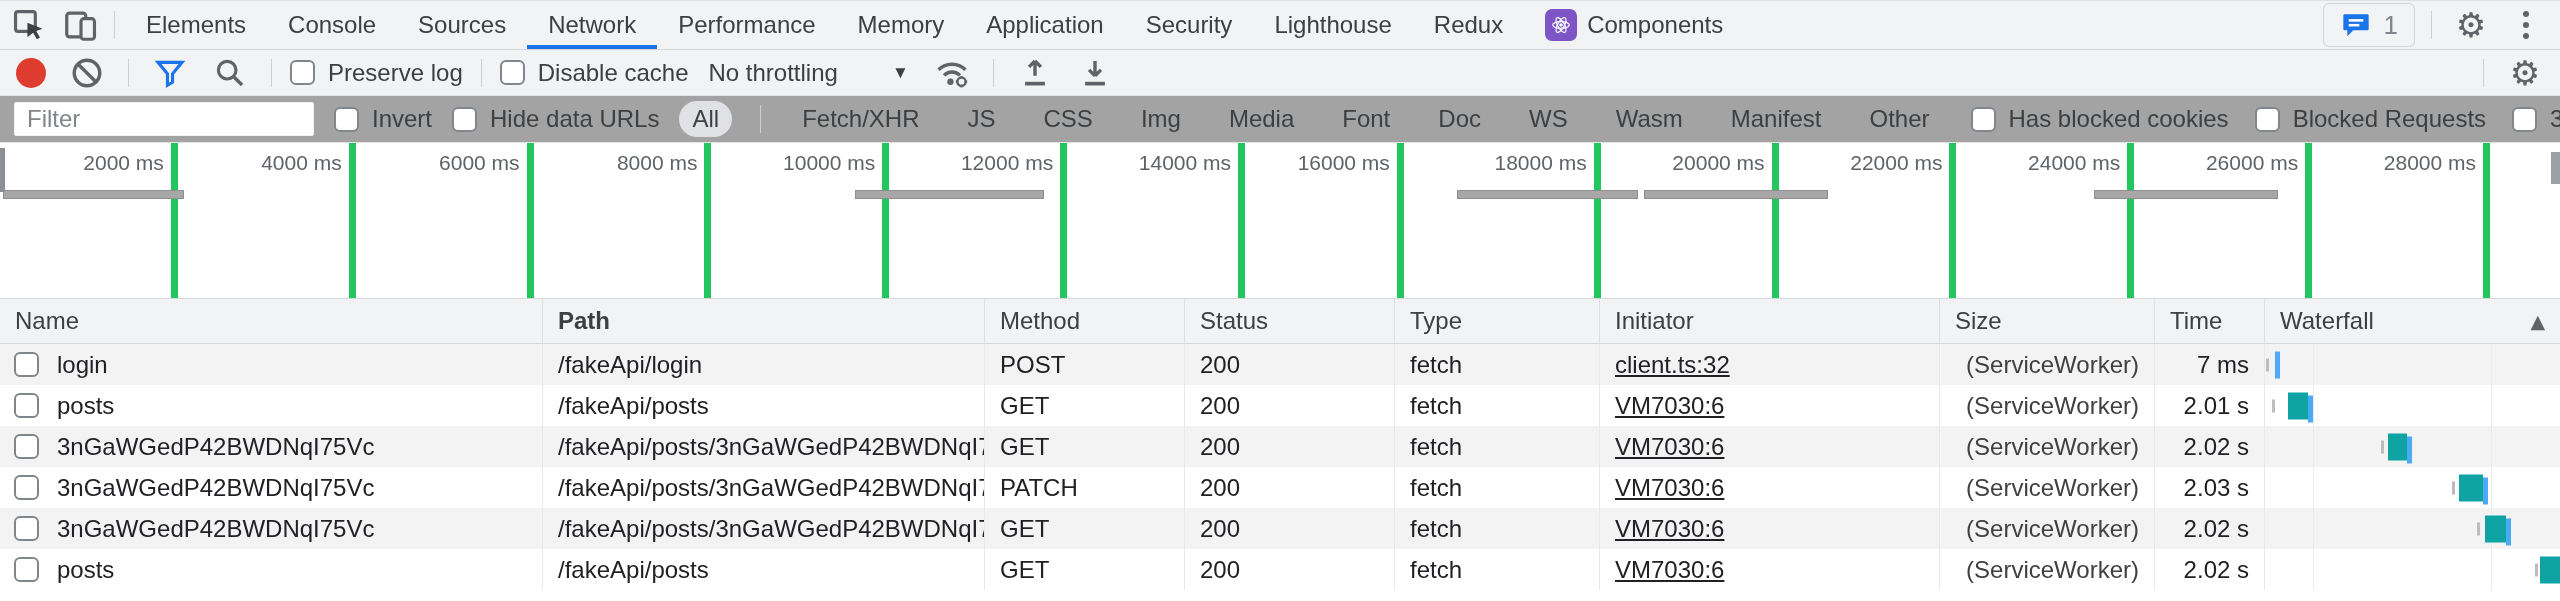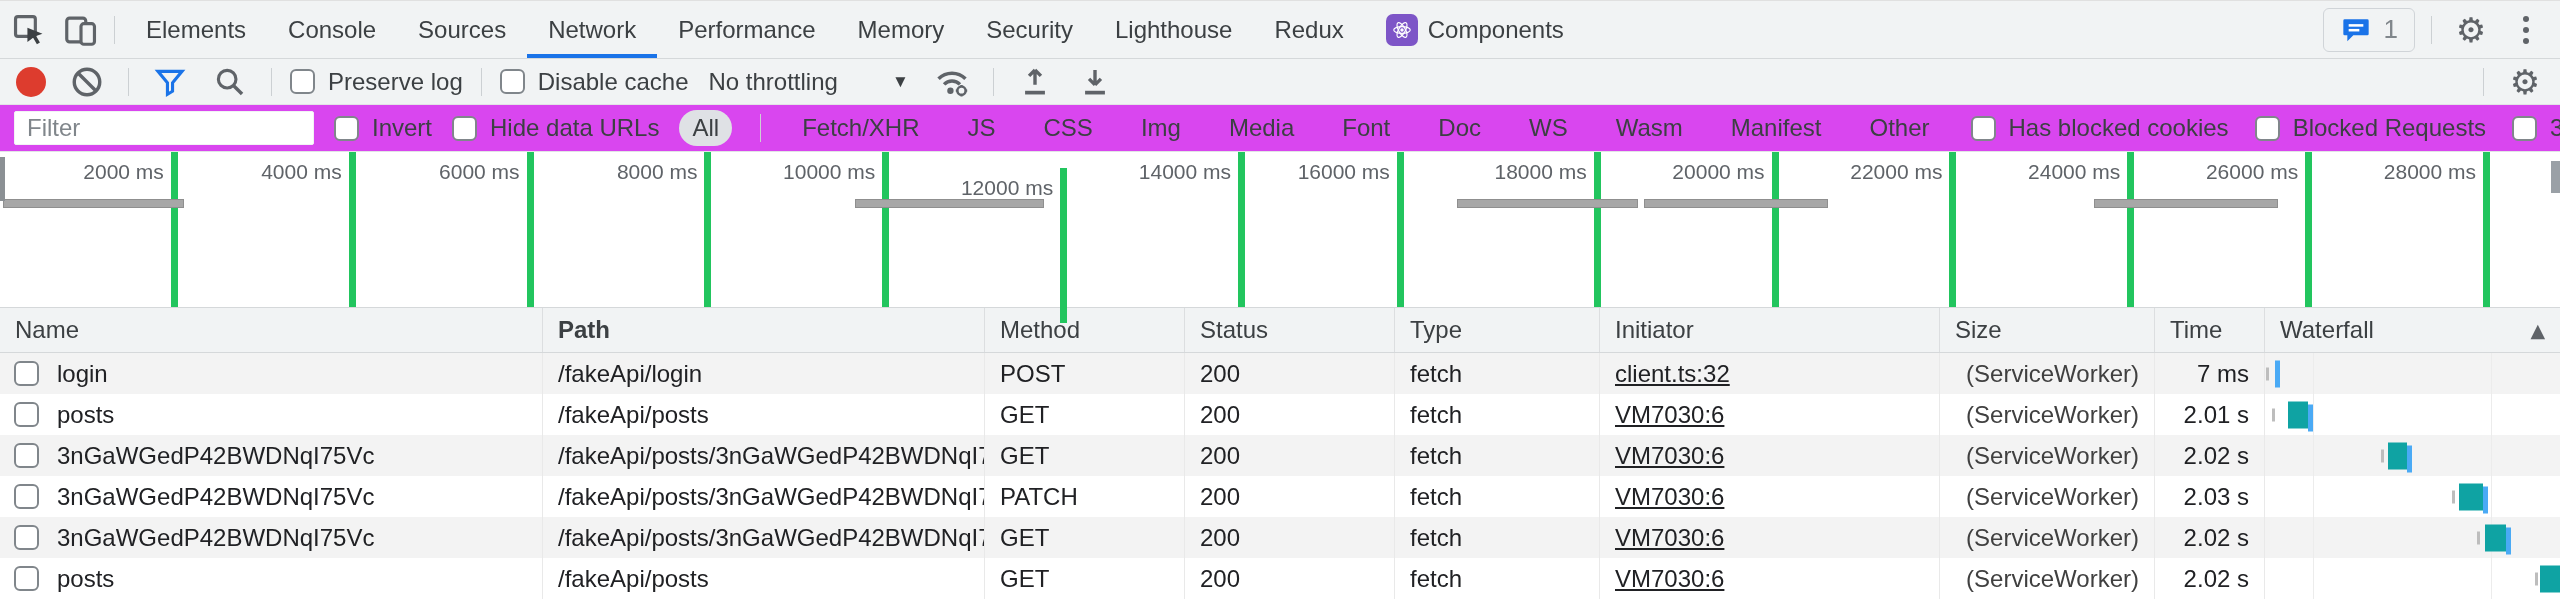--- a/index.html
+++ b/index.html
@@ -6,42 +6,42 @@
   html,body { margin:0; padding:0; }
   .app {
     position: relative;
     width: 2560px; height: 601px;
     font-family: "Liberation Sans", sans-serif;
     background: #fff; color: #202124;
     overflow: hidden;
     border-top: 1px solid #e0e0e0;
   }
   
-  .tabbar { height:58px; background:#f1f3f4; border-bottom:1px solid #d5d8da; display:flex; align-items:center; }
+  .tabbar { height:49px; background:#f1f3f4; border-bottom:1px solid #d5d8da; display:flex; align-items:center; }
   .left-icons { display:flex; align-items:center; gap:6px; padding:0 6px; height:100%; }
   .icon-btn { width:46px; height:40px; display:flex; align-items:center; justify-content:center; color:#5f6368; }
   .vsep { width:1px; height:28px; background:#ccd0d3; margin:0 4px; }
   .tab-strip { display:flex; height:100%; align-items:stretch; }
   .tab { display:flex; align-items:center; gap:10px; padding:0 21px; font-size:24px; color:#3c4043; }
   .tab.active { box-shadow: inset 0 -4px 0 #1a73e8; }
   .react-badge { width:32px; height:32px; border-radius:7px; background:#7d55c7; display:flex; align-items:center; justify-content:center; }
   .tabbar-right { margin-left:auto; display:flex; align-items:center; gap:12px; padding-right:14px; height:100%; }
   .issues-btn { display:flex; align-items:center; gap:12px; border:1px solid #d0d4d8; border-radius:6px; padding:5px 16px; color:#80868b; font-size:26px; }
   .kebab { display:flex; flex-direction:column; gap:5px; align-items:center; justify-content:center; width:40px; height:40px; }
   .kebab i { width:6px; height:6px; border-radius:50%; background:#5f6368; }
   
   .toolbar { height:46px; background:#f1f3f4; border-bottom:1px solid #e2e4e6; display:flex; align-items:center; padding:0 12px; gap:14px; font-size:24px; color:#3c4043; }
   .record-dot { width:30px; height:30px; border-radius:50%; background:#dd3c2e; margin:0 4px; }
   .cb { flex:none; width:25px; height:25px; border:2px solid #80868b; border-radius:6px; background:#fff; }
   .cb-label { display:flex; align-items:center; gap:13px; white-space:nowrap; }
   .throttle { display:flex; align-items:center; gap:54px; padding:0 6px; }
   .caret { font-size:17px; color:#3c4043; }
   .toolbar-spacer { flex:1; }
   
-  .filterbar { height:47px; background:#d946ef; border-bottom:1px solid #e2e4e6; display:flex; align-items:center; padding:0 14px; gap:20px; font-size:24px; color:#3c4043; white-space:nowrap; }
+  .filterbar { height:47px; background:#a3a3a3; border-bottom:1px solid #e2e4e6; display:flex; align-items:center; padding:0 14px; gap:20px; font-size:24px; color:#3c4043; white-space:nowrap; }
   .filter-input { width:300px; height:34px; border:1px solid #f1f3f4; background:#fff; font-size:24px; padding:0 12px; color:#202124; outline:none; border-radius:2px; font-family:"Liberation Sans",sans-serif; }
   .filter-input::placeholder { color:#80868b; }
   .pill-strip { display:flex; align-items:center; gap:22px; }
   .pill { padding:4px 13px; border-radius:18px; }
   .pill.active { background:#dfe1e5; }
   .more-filters { display:flex; align-items:center; gap:26px; margin-left:8px; }
   
   .overview { position:relative; height:156px; background:#fff; border-bottom:1px solid #d5d8da; }
   .ruler-seg { position:absolute; top:0; height:100%; border-right:7px solid #22c55e; }
   .ruler-label { position:absolute; top:8px; right:7px; font-size:21px; color:#5f6368; }
@@ -101,20 +101,23 @@
         <div class="tab active">
           <div>Network</div>
         </div>
         <div class="tab">
           <div>Performance</div>
         </div>
         <div class="tab">
           <div>Memory</div>
         </div>
         <div class="tab">
+          <div>Application</div>
+        </div>
+        <div class="tab">
           <div>Security</div>
         </div>
         <div class="tab">
           <div>Lighthouse</div>
         </div>
         <div class="tab">
           <div>Redux</div>
         </div>
         <div class="tab">
           <div class="react-badge">
@@ -261,21 +264,21 @@
         </div>
         <div class="ruler-seg" style="left: 355.72px; width: 177.86px;">
           <div class="ruler-label">6000 ms</div>
         </div>
         <div class="ruler-seg" style="left: 533.58px; width: 177.86px;">
           <div class="ruler-label">8000 ms</div>
         </div>
         <div class="ruler-seg" style="left: 711.44px; width: 177.86px;">
           <div class="ruler-label">10000 ms</div>
         </div>
-        <div class="ruler-seg" style="left: 889.3px; width: 177.86px; margin-top: 16px;">
+        <div class="ruler-seg" style="left: 889.3px; width: 177.86px;">
           <div class="ruler-label">12000 ms</div>
         </div>
         <div class="ruler-seg" style="left: 1067.16px; width: 177.86px;">
           <div class="ruler-label">14000 ms</div>
         </div>
         <div class="ruler-seg" style="left: 1226px; width: 177.86px;">
           <div class="ruler-label">16000 ms</div>
         </div>
         <div class="ruler-seg" style="left: 1422.88px; width: 177.86px;">
           <div class="ruler-label">18000 ms</div>

